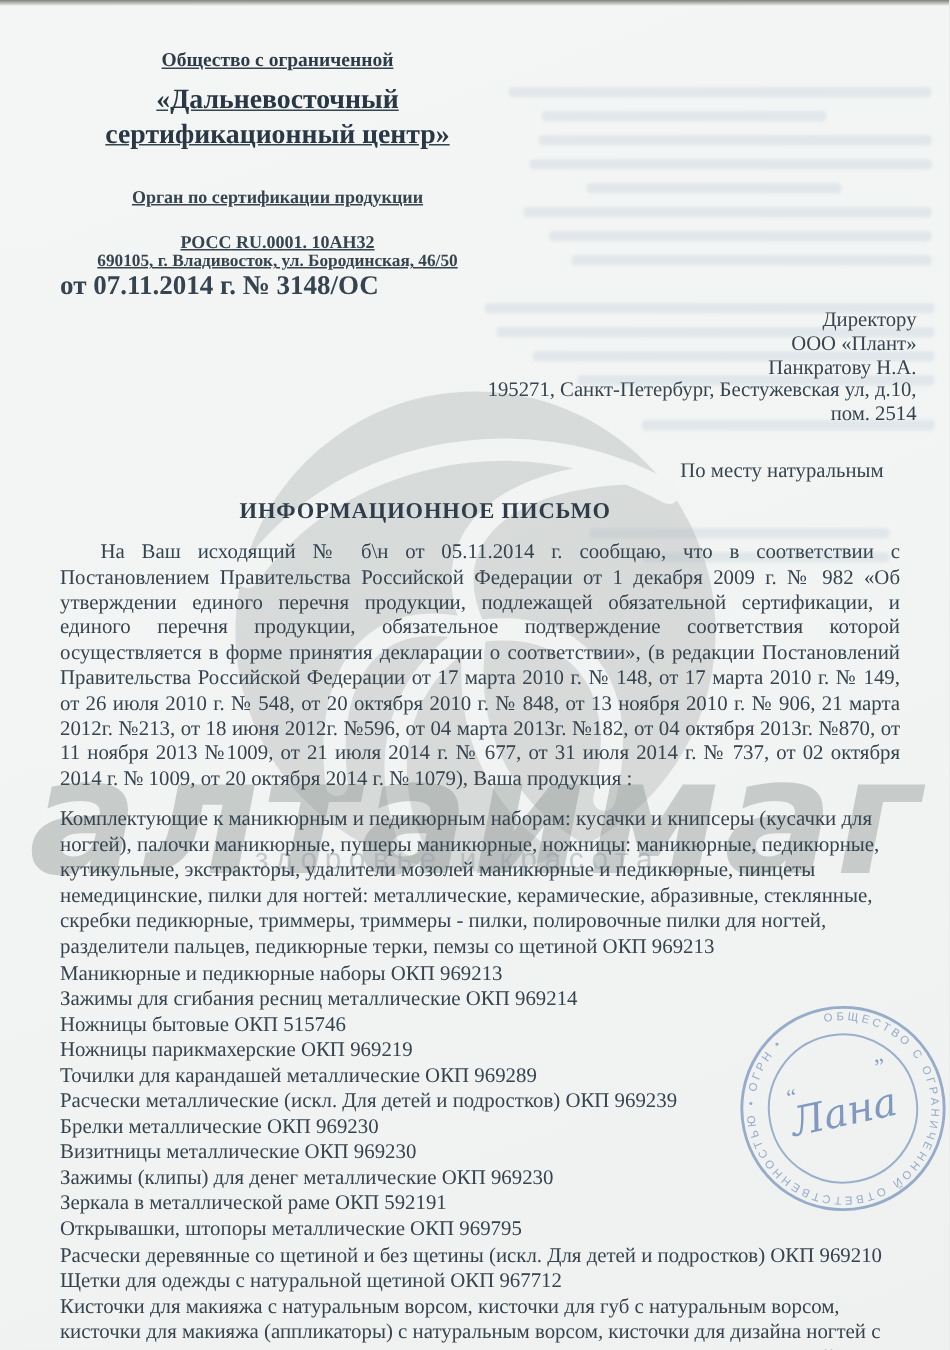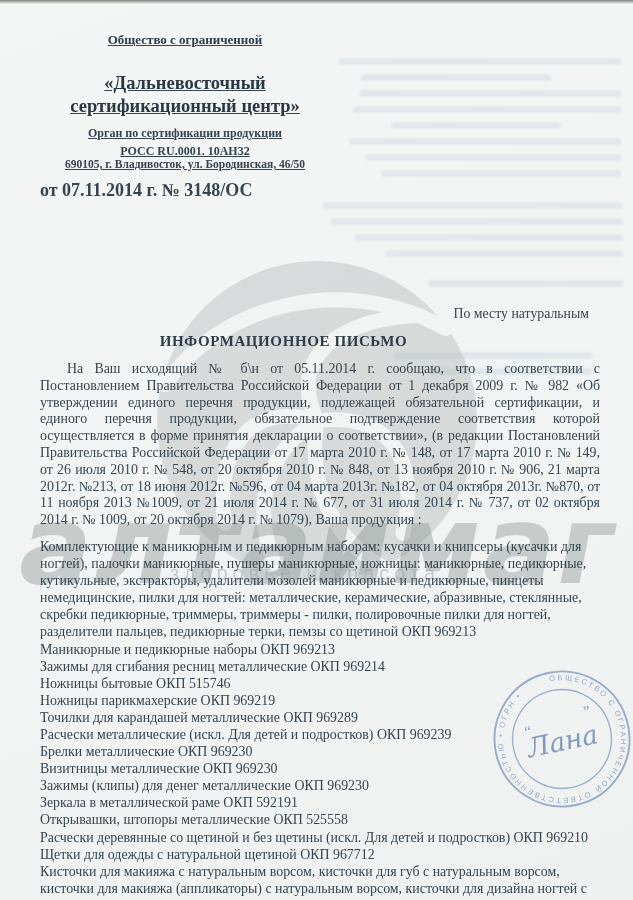--- a/index.html
+++ b/index.html
@@ -27,22 +27,22 @@
     letter-spacing:2px;color:rgba(138,145,146,.40);white-space:nowrap;font-style:italic;
   }
   .wm-sub{
     position:absolute;left:150px;top:562px;width:310px;text-align:center;
     font-family:Liberation Sans, sans-serif;font-size:20px;letter-spacing:5px;
     color:rgba(148,158,166,.48);white-space:nowrap;
   }
   
   .lh{position:absolute;left:30px;top:32px;width:310px;text-align:center;z-index:2;text-decoration:underline;}
   .lh .org{font-weight:bold;font-size:13px;line-height:16px;color:#2d3b48;}
-  .lh .name{font-weight:bold;font-size:18.5px;line-height:23px;margin-top:24px;color:#2a3845;}
-  .lh .body-cert{font-weight:bold;font-size:12px;line-height:14px;margin-top:8px;}
+  .lh .name{font-weight:bold;font-size:18.5px;line-height:23px;margin-top:8px;color:#2a3845;}
+  .lh .body-cert{font-weight:bold;font-size:12px;line-height:14px;margin-top:22px;}
   .lh .addr{font-weight:bold;font-size:11.5px;margin-top:0;}
   .refline{position:absolute;left:40px;top:180px;font-weight:bold;font-size:18px;z-index:2;}
   
   .recipient{position:absolute;right:22px;top:205px;width:420px;text-align:right;
     font-size:13.8px;line-height:15.8px;z-index:2;}
   .delivery{position:absolute;right:44px;top:306px;font-size:13.8px;z-index:2;}
   
   .title{position:absolute;left:0;top:333px;width:567px;text-align:center;
     font-weight:bold;font-size:15px;letter-spacing:.6px;z-index:2;color:#2f3d4a;}
   .letter{position:absolute;left:40px;right:21px;top:361px;z-index:2;font-size:13.9px;}
@@ -95,26 +95,33 @@
   </svg>
 
   <div class="wm-brand">алтаимаг</div>
   <div class="wm-sub">здоровье и красота</div>
 
   <div class="lh">
     <div class="org">Общество с ограниченной</div>
     <div class="name">«Дальневосточный</div>
     <div class="name" style="margin-top:0">сертификационный центр»</div>
     <div class="body-cert">Орган по сертификации продукции</div>
-    <div class="body-cert" style="margin-top:4px">РОСС RU.0001. 10АН32</div>
+    <div class="body-cert" style="margin-top:16px">РОСС RU.0001. 10АН32</div>
     <div class="addr">690105, г. Владивосток, ул. Бородинская, 46/50</div>
   </div>
 
   <div class="refline">от 07.11.2014 г. №  3148/ОС</div>
 
+  <div class="recipient">
+    <div>Директору</div>
+    <div>ООО «Плант»</div>
+    <div>Панкратову Н.А.</div>
+    <div>195271, Санкт-Петербург, Бестужевская ул, д.10,</div>
+    <div>пом. 2514</div>
+  </div>
   <div class="delivery">По месту натуральным</div>
 
   <div class="title">ИНФОРМАЦИОННОЕ ПИСЬМО</div>
 
   <div class="letter">
     <p class="intro">На Ваш исходящий № б\н от 05.11.2014 г. сообщаю, что в соответствии с Постановлением Правительства Российской Федерации от 1 декабря 2009 г. № 982 «Об утверждении единого перечня продукции, подлежащей обязательной сертификации, и единого перечня продукции, обязательное подтверждение соответствия которой осуществляется в форме принятия декларации о соответствии», (в редакции Постановлений Правительства Российской Федерации от 17 марта 2010 г. № 148, от 17 марта 2010 г. № 149, от 26 июля 2010 г. № 548, от 20 октября 2010 г. № 848, от 13 ноября 2010 г. № 906, 21 марта 2012г. №213, от 18 июня 2012г. №596, от 04 марта 2013г. №182, от 04 октября 2013г. №870, от 11 ноября 2013 №1009, от 21 июля 2014 г. № 677, от 31 июля 2014 г. № 737, от 02 октября 2014 г. № 1009, от 20 октября 2014 г. № 1079), Ваша продукция :</p>
     <div class="plist">
       <div class="item">Комплектующие к маникюрным и педикюрным наборам: кусачки и книпсеры (кусачки для
 ногтей), палочки маникюрные, пушеры маникюрные, ножницы: маникюрные, педикюрные,
 кутикульные, экстракторы, удалители мозолей маникюрные и педикюрные, пинцеты
@@ -124,21 +131,21 @@
       <div class="item">Маникюрные и педикюрные наборы ОКП 969213</div>
       <div class="item">Зажимы для сгибания ресниц металлические ОКП 969214</div>
       <div class="item">Ножницы бытовые ОКП 515746</div>
       <div class="item">Ножницы парикмахерские ОКП 969219</div>
       <div class="item">Точилки для карандашей металлические ОКП 969289</div>
       <div class="item">Расчески металлические (искл. Для детей и подростков) ОКП 969239</div>
       <div class="item">Брелки металлические ОКП 969230</div>
       <div class="item">Визитницы металлические ОКП 969230</div>
       <div class="item">Зажимы (клипы) для денег металлические ОКП 969230</div>
       <div class="item">Зеркала в металлической раме ОКП 592191</div>
-      <div class="item">Открывашки, штопоры металлические ОКП 525558</div>
+      <div class="item">Открывашки, штопоры металлические ОКП 969795</div>
       <div class="item">Расчески деревянные со щетиной и без щетины (искл. Для детей и подростков) ОКП 969210</div>
       <div class="item">Щетки для одежды с натуральной щетиной ОКП 967712</div>
       <div class="item">Кисточки для макияжа с натуральным ворсом, кисточки для губ с натуральным ворсом,
 кисточки для макияжа (аппликаторы) с натуральным ворсом, кисточки для дизайна ногтей с
 натуральным ворсом, кисточки для мелирования волос, кисточки-щетки с натуральной</div>
     </div>
   </div>
 
   <svg class="stamp" viewBox="0 0 160 160" aria-hidden="true">
     <defs>

